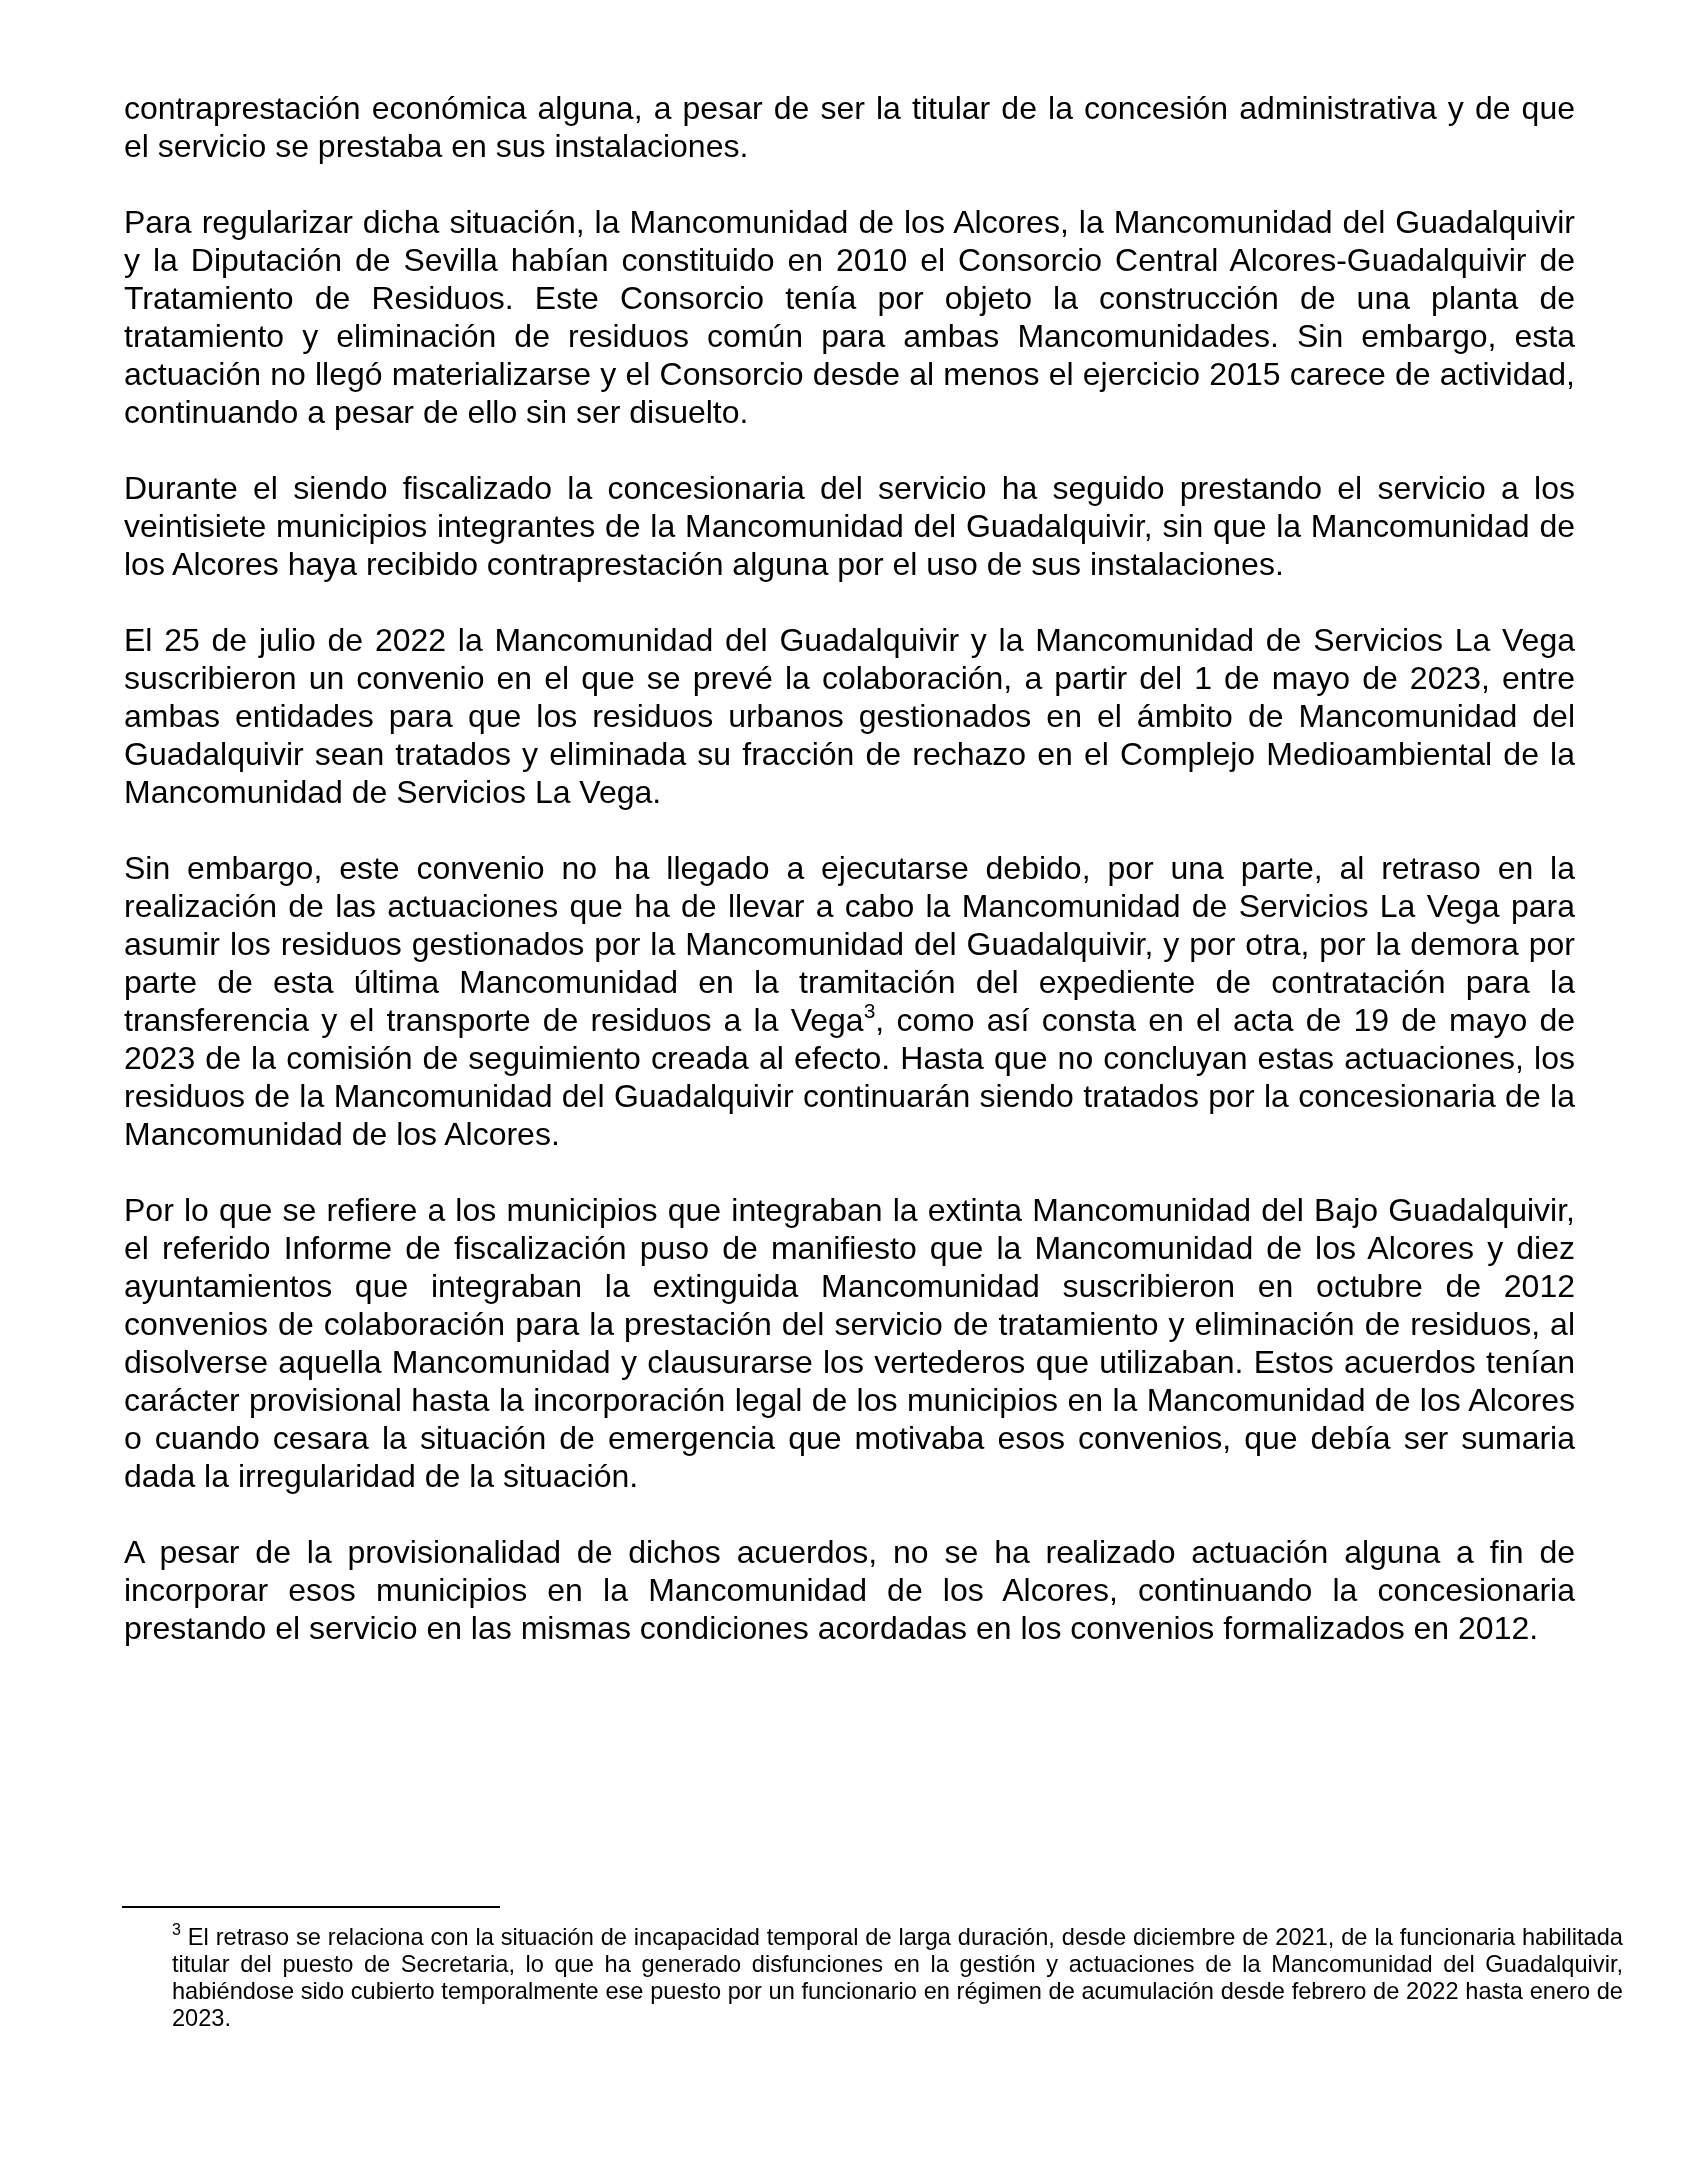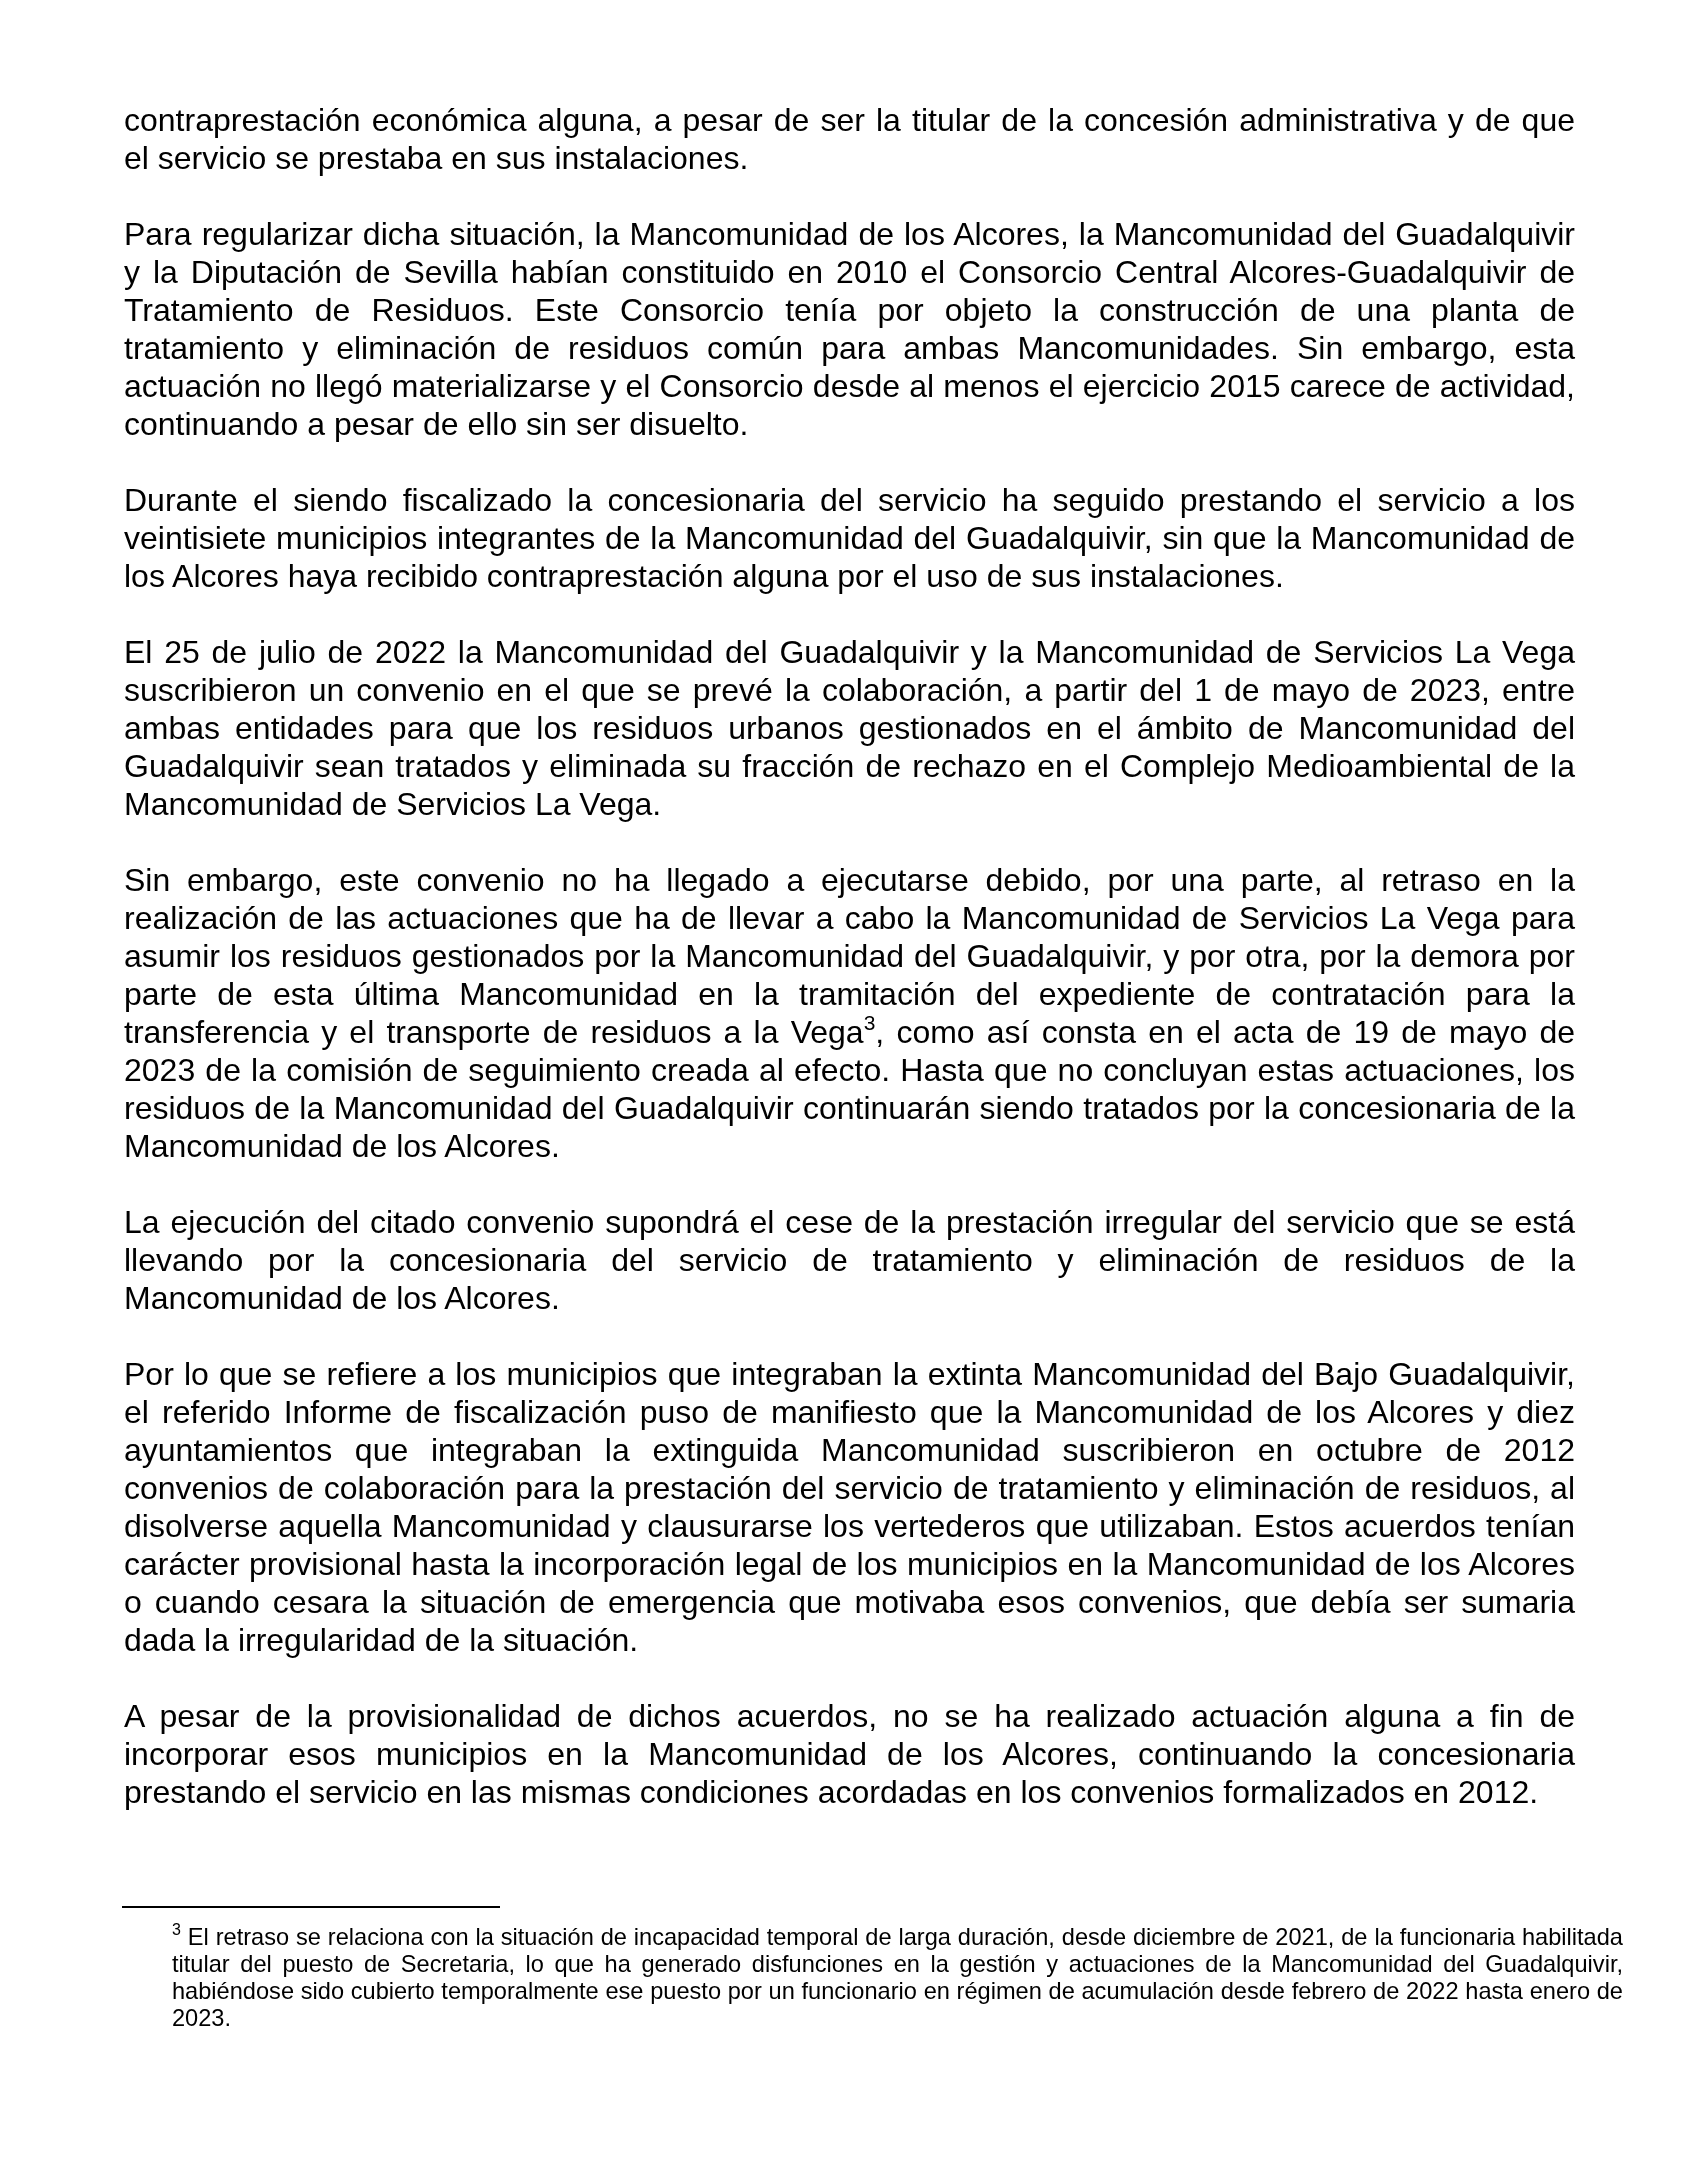--- a/index.html
+++ b/index.html
@@ -15,21 +15,21 @@
       font-family: "Liberation Sans", sans-serif;
       color: #000000;
     }
     .page {
       position: absolute;
       left: 124px;
       top: 89px;
       width: 1451px;
     }
     .para {
-      margin: 12px 0 38px 0;
+      margin: 0 0 38px 0;
       font-size: 32px;
       line-height: 38px;
       text-align: justify;
       text-align-last: left;
       hyphens: none;
       word-spacing: 0;
     }
     .para sup {
       font-size: 21px;
       line-height: 0;
@@ -69,21 +69,20 @@
   </style>
 </head>
 <body>
 
 <div class="page">
   <p class="para">contraprestación económica alguna, a pesar de ser la titular de la concesión administrativa y de que el servicio se prestaba en sus instalaciones.</p>
   <p class="para">Para regularizar dicha situación, la Mancomunidad de los Alcores, la Mancomunidad del Guadalquivir y la Diputación de Sevilla habían constituido en 2010 el Consorcio Central Alcores-Guadalquivir de Tratamiento de Residuos. Este Consorcio tenía por objeto la construcción de una planta de tratamiento y eliminación de residuos común para ambas Mancomunidades. Sin embargo, esta actuación no llegó materializarse y el Consorcio desde al menos el ejercicio 2015 carece de actividad, continuando a pesar de ello sin ser disuelto.</p>
   <p class="para">Durante el siendo fiscalizado la concesionaria del servicio ha seguido prestando el servicio a los veintisiete municipios integrantes de la Mancomunidad del Guadalquivir, sin que la Mancomunidad de los Alcores haya recibido contraprestación alguna por el uso de sus instalaciones.</p>
   <p class="para">El 25 de julio de 2022 la Mancomunidad del Guadalquivir y la Mancomunidad de Servicios La Vega suscribieron un convenio en el que se prevé la colaboración, a partir del 1 de mayo de 2023, entre ambas entidades para que los residuos urbanos gestionados en el ámbito de Mancomunidad del Guadalquivir sean tratados y eliminada su fracción de rechazo en el Complejo Medioambiental de la Mancomunidad de Servicios La Vega.</p>
   <p class="para"><span>Sin embargo, este convenio no ha llegado a ejecutarse debido, por una parte, al retraso en la realización de las actuaciones que ha de llevar a cabo la Mancomunidad de Servicios La Vega para asumir los residuos gestionados por la Mancomunidad del Guadalquivir, y por otra, por la demora por parte de esta última Mancomunidad en la tramitación del expediente de contratación para la transferencia y el transporte de residuos a la Vega</span><sup>3</sup><span>, como así consta en el acta de 19 de mayo de 2023 de la comisión de seguimiento creada al efecto. Hasta que no concluyan estas actuaciones, los residuos de la Mancomunidad del Guadalquivir continuarán siendo tratados por la concesionaria de la Mancomunidad de los Alcores.</span></p>
-  <p class="para">La ejecución del citado convenio supondrá el cese de la prestación irregular del servicio que se está llevando por la concesionaria del servicio de tratamiento y eliminación de residuos de la Mancomunidad de los Alcores.</p>
   <p class="para">Por lo que se refiere a los municipios que integraban la extinta Mancomunidad del Bajo Guadalquivir, el referido Informe de fiscalización puso de manifiesto que la Mancomunidad de los Alcores y diez ayuntamientos que integraban la extinguida Mancomunidad suscribieron en octubre de 2012 convenios de colaboración para la prestación del servicio de tratamiento y eliminación de residuos, al disolverse aquella Mancomunidad y clausurarse los vertederos que utilizaban. Estos acuerdos tenían carácter provisional hasta la incorporación legal de los municipios en la Mancomunidad de los Alcores o cuando cesara la situación de emergencia que motivaba esos convenios, que debía ser sumaria dada la irregularidad de la situación.</p>
   <p class="para">A pesar de la provisionalidad de dichos acuerdos, no se ha realizado actuación alguna a fin de incorporar esos municipios en la Mancomunidad de los Alcores, continuando la concesionaria prestando el servicio en las mismas condiciones acordadas en los convenios formalizados en 2012.</p>
 </div>
 
 <div class="footnote-rule"></div>
 
 <div class="footnotes">
   <p class="footnote"><span class="fn-mark">3</span><span> El retraso se relaciona con la situación de incapacidad temporal de larga duración, desde diciembre de 2021, de la funcionaria habilitada titular del puesto de Secretaria, lo que ha generado disfunciones en la gestión y actuaciones de la Mancomunidad del Guadalquivir, habiéndose sido cubierto temporalmente ese puesto por un funcionario en régimen de acumulación desde febrero de 2022 hasta enero de 2023.</span></p>
 </div>
 

